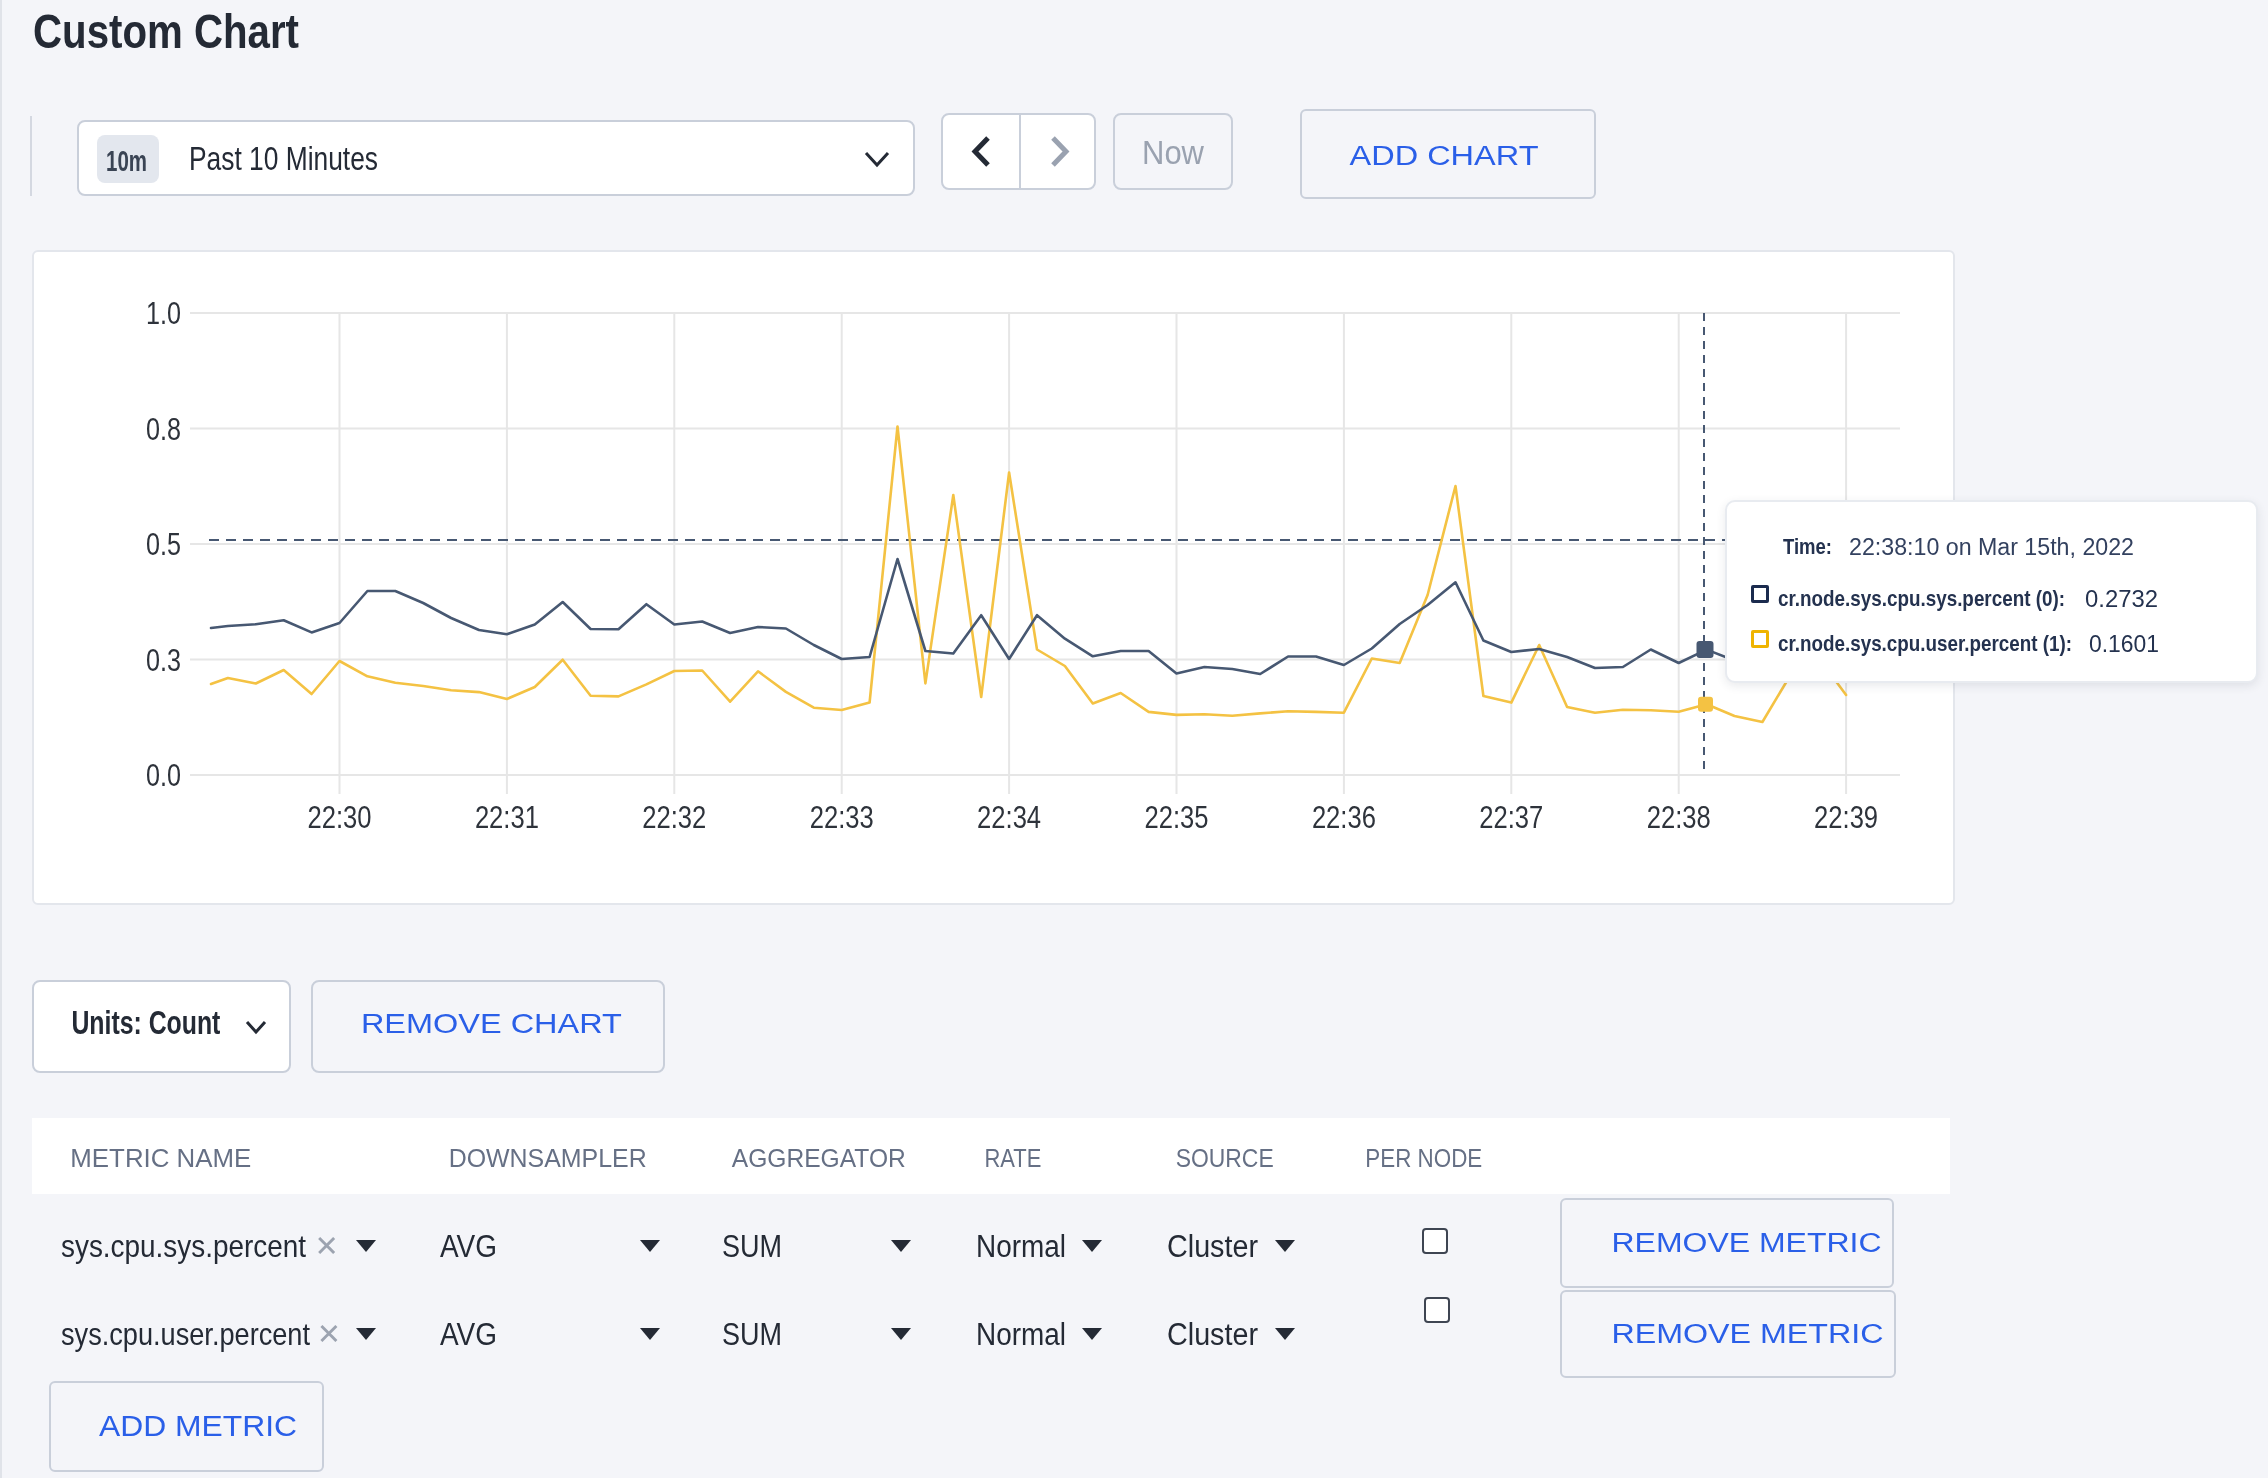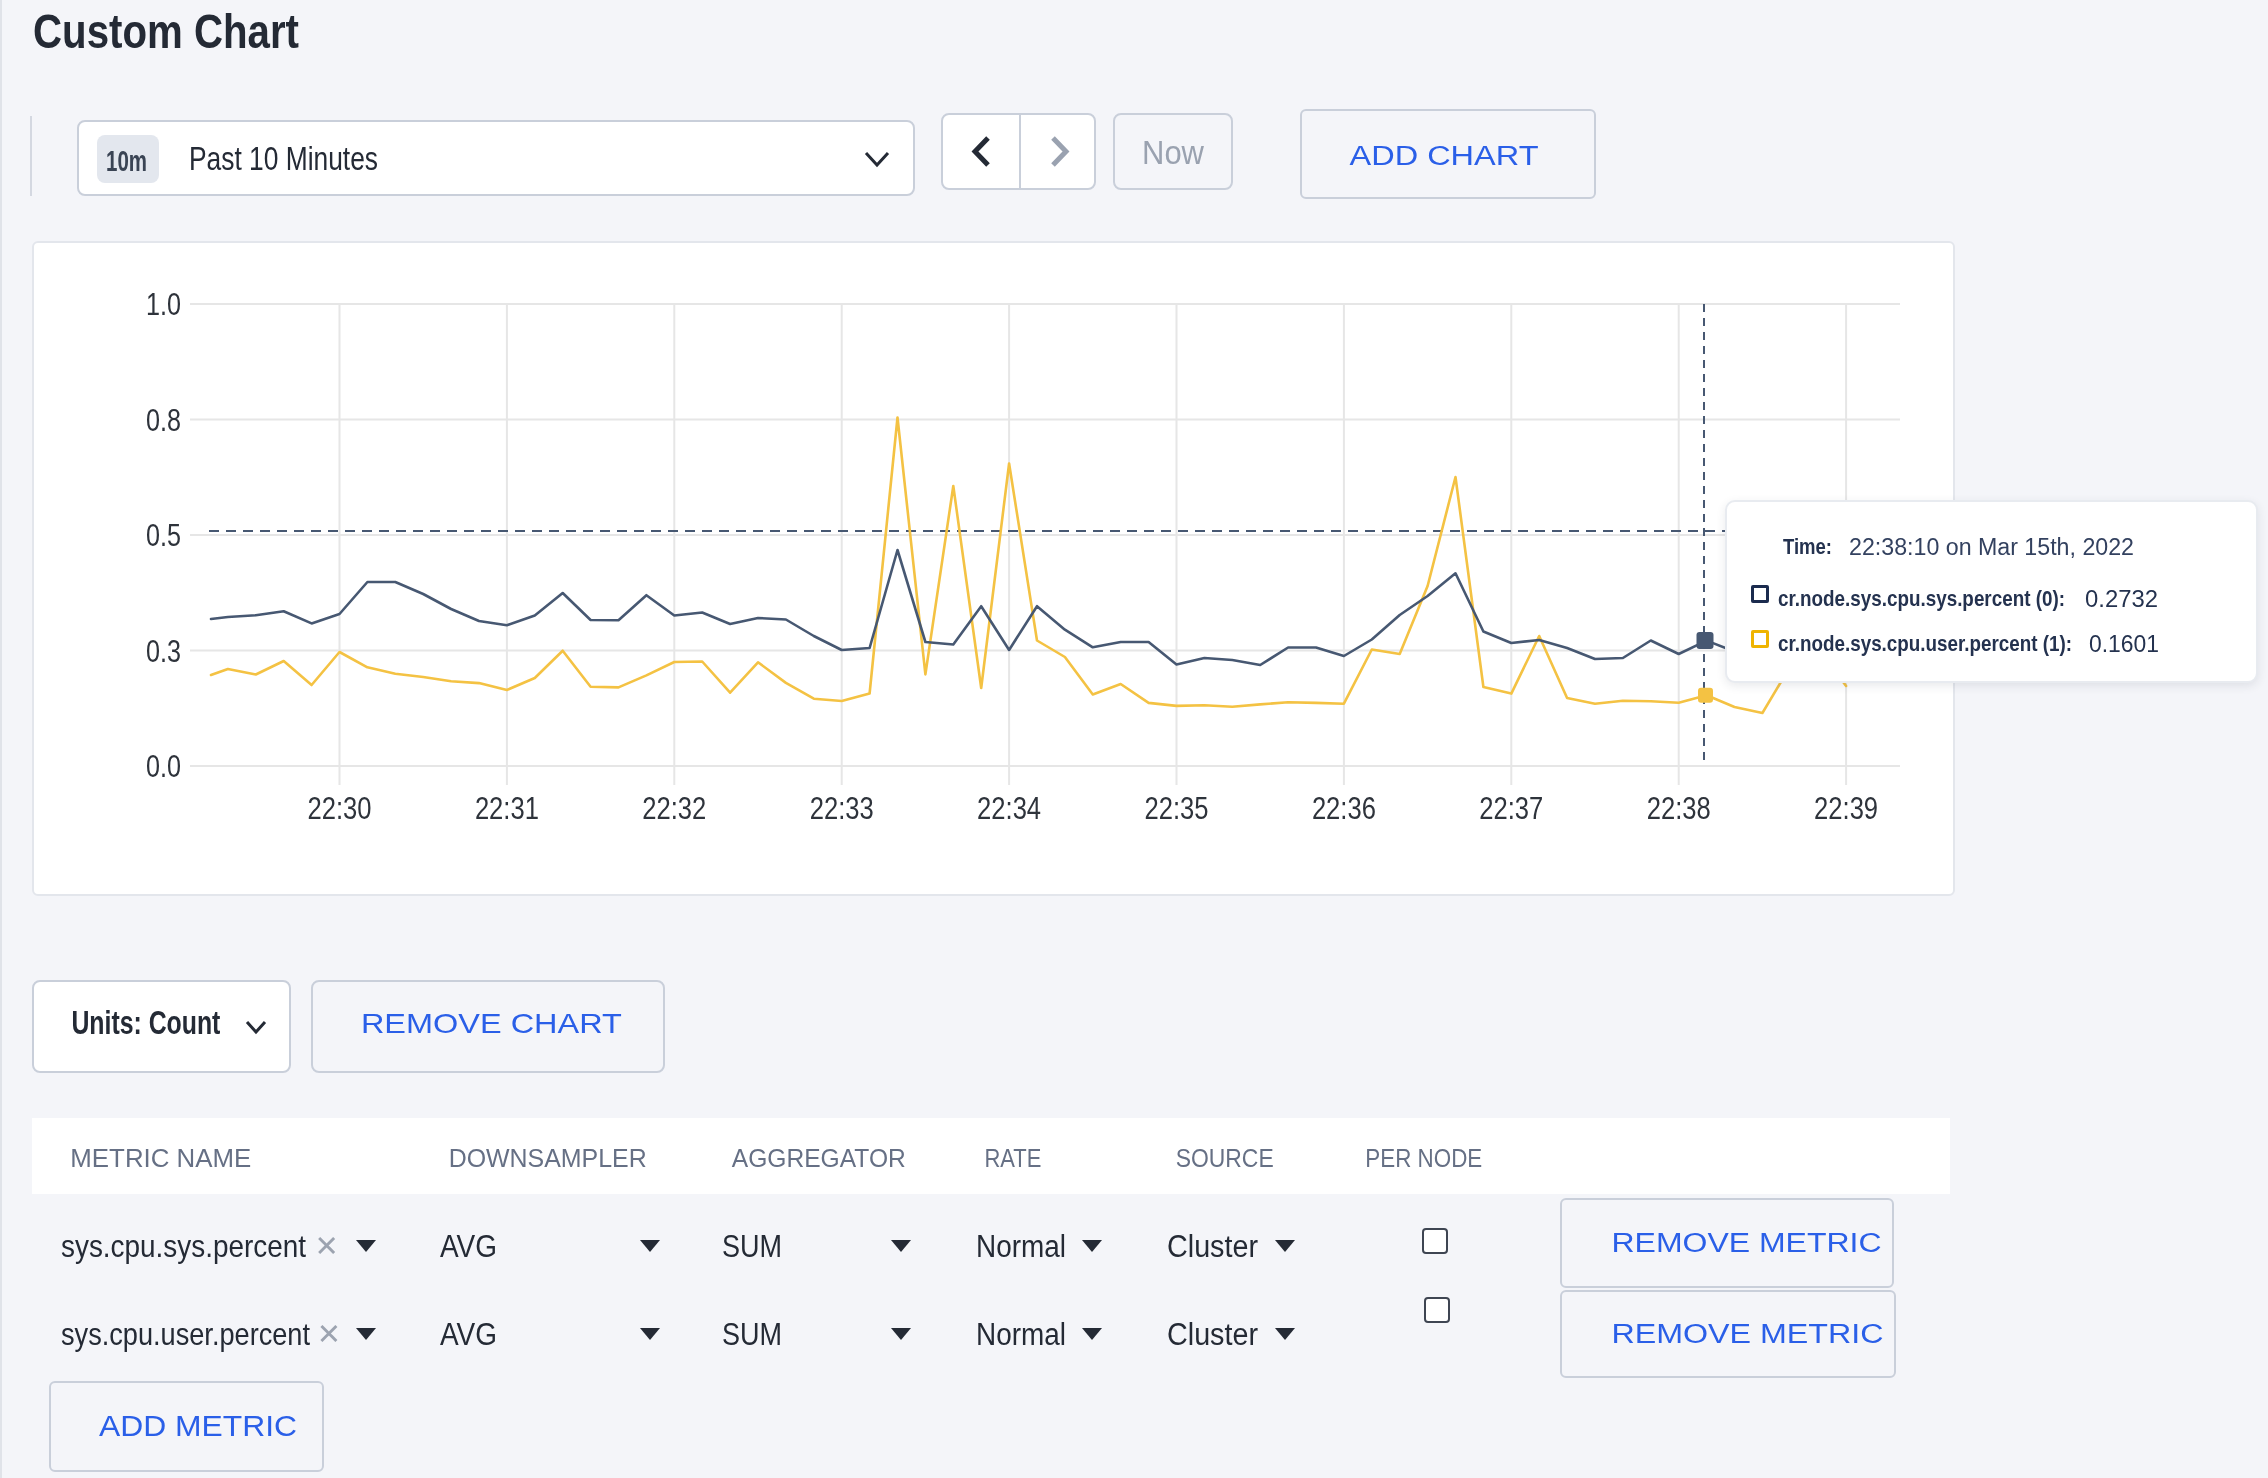--- a/index.html
+++ b/index.html
@@ -19,21 +19,21 @@
   <svg class="abs" style="left:24px;top:20px" width="30" height="34">
       <path d="M21 3 L8 16.5 L21 30" fill="none" stroke="#242a35" stroke-width="5"></path>
     </svg>
   <svg class="abs" style="left:101px;top:20px" width="30" height="34">
       <path d="M9 3 L22 16.5 L9 30" fill="none" stroke="#9aa2b0" stroke-width="5"></path>
     </svg>
 </div>
 <div class="btn" style="left:1113px;top:113px;width:120px;height:77px"></div>
 <div class="btn" style="left:1300px;top:109px;width:296px;height:90px;border-radius:6px"></div>
 
-<div class="abs" style="left:32px;top:241px;width:1923px;height:655px">
+<div class="abs" style="left:32px;top:250px;width:1923px;height:655px">
     <svg width="1923" height="655" style="position:absolute;left:0;top:0" font-family="'Liberation Sans',sans-serif">
 <rect x="1" y="1" width="1921" height="653" rx="5" fill="#ffffff" stroke="#e3e6ec" stroke-width="2"></rect>
 <line x1="158" y1="63.0" x2="1868" y2="63.0" stroke="#e6e6e6" stroke-width="2"></line>
       <line x1="158" y1="178.5" x2="1868" y2="178.5" stroke="#e6e6e6" stroke-width="2"></line>
       <line x1="158" y1="294.0" x2="1868" y2="294.0" stroke="#e6e6e6" stroke-width="2"></line>
       <line x1="158" y1="409.5" x2="1868" y2="409.5" stroke="#e6e6e6" stroke-width="2"></line>
       <line x1="158" y1="525.0" x2="1868" y2="525.0" stroke="#e6e6e6" stroke-width="2"></line>
       <line x1="307.5" y1="63" x2="307.5" y2="544" stroke="#e6e6e6" stroke-width="2"></line>
       <line x1="474.9" y1="63" x2="474.9" y2="544" stroke="#e6e6e6" stroke-width="2"></line>
       <line x1="642.3" y1="63" x2="642.3" y2="544" stroke="#e6e6e6" stroke-width="2"></line>

